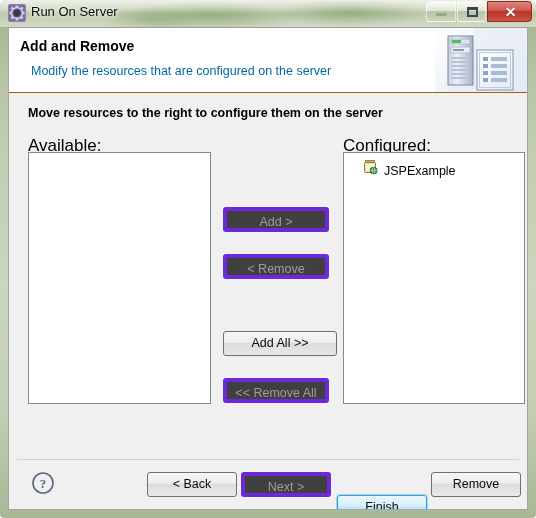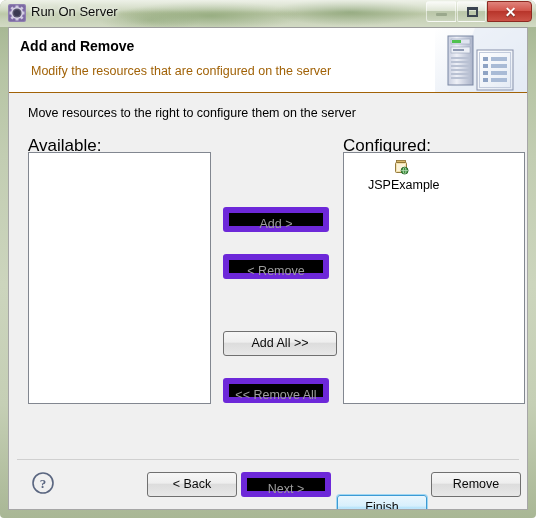--- a/index.html
+++ b/index.html
@@ -109,72 +109,72 @@
     border-bottom: 1px solid #a16207;
     box-sizing: border-box;
     overflow: hidden;
   }
   #header-title {
     position: absolute; left: 11px; top: 10px;
     font-size: 14px; font-weight: bold; color: #000;
   }
   #header-desc {
     position: absolute; left: 22px; top: 36px;
-    font-size: 12.5px; color: #a16207;
+    font-size: 12.5px; color: #0369a1;
   }
   #header-art {
     position: absolute; right: 0; top: 0; width: 92px; height: 64px;
   }
 
   
   #body-text {
     position: absolute; left: 19px; top: 78px;
-    font-size: 12.5px; color: #000;
+    font-size: 12.5px; color: #000; font-weight: bold;
   }
   .col-label {
     position: absolute; font-size: 17px; color: #000;
   }
   #label-available { left: 19px; top: 108px; }
   #label-configured { left: 334px; top: 108px; }
 
   .listbox {
     position: absolute;
     background: #ffffff;
     border: 1px solid #828790;
     box-sizing: border-box;
     overflow: hidden;
   }
   #list-available { left: 19px; top: 124px; width: 183px; height: 252px; }
   #list-configured { left: 334px; top: 124px; width: 182px; height: 252px; }
 
   .list-item {
     position: absolute; left: 18px; top: 6px;
-    height: 19px; display: flex; align-items: center;
-    font-size: 12.5px; color: #000; flex-direction: column;
+    height: 19px; display: flex; align-items: flex-end;
+    font-size: 12.5px; color: #000;
   }
   .list-item .itxt { margin-left: 6px; }
 
   
   .btn {
     position: absolute;
     box-sizing: border-box;
     font-size: 12.5px;
     text-align: center;
     border-radius: 3px;
     font-family: "Liberation Sans", sans-serif;
     user-select: none;
   }
   .btn.enabled {
     background: linear-gradient(180deg, #f6f6f6 0%, #eeeeee 45%, #dcdcdc 47%, #e8e8e8 100%);
     border: 1px solid #707070;
     color: #0a0a0a;
   }
   .btn.disabled {
-    background: #000000;
-    border: 6px solid #6d28d9;
+    background: #404040;
+    border: 4px solid #6d28d9;
     color: #9d9d9d;
   }
 
   #btn-add       { left: 214px; top: 179px; width: 106px; height: 25px; line-height: 23px; }
   #btn-remove    { left: 214px; top: 226px; width: 106px; height: 25px; line-height: 23px; }
   #btn-add-all   { left: 214px; top: 303px; width: 114px; height: 25px; line-height: 23px; }
   #btn-remove-all{ left: 214px; top: 350px; width: 106px; height: 25px; line-height: 23px; }
 
   
   #footer-sep {

